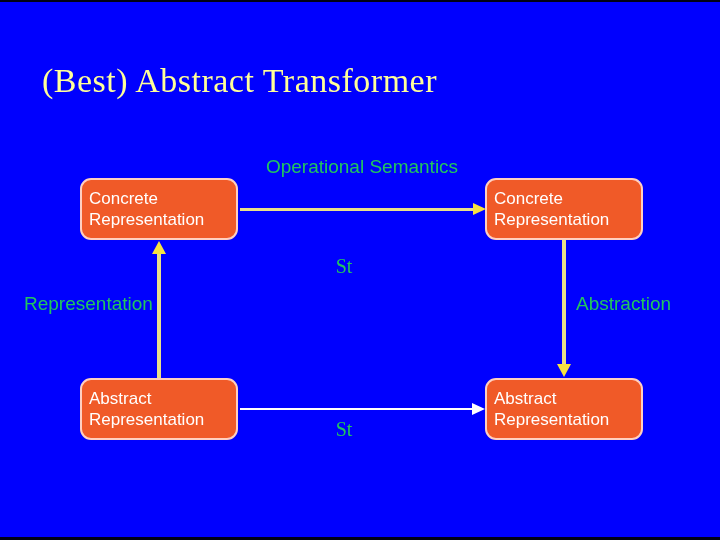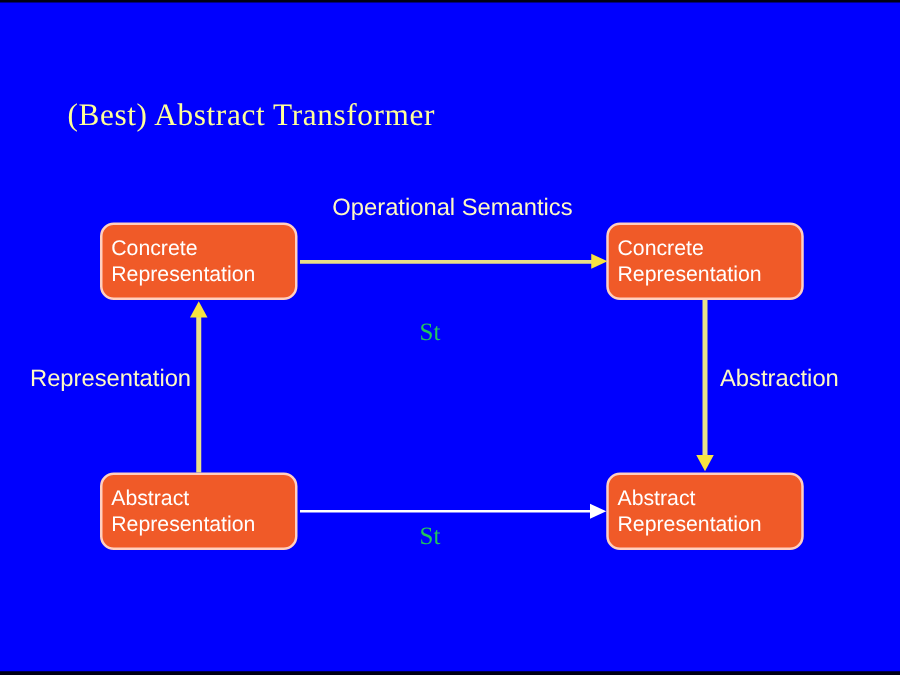--- a/index.html
+++ b/index.html
@@ -9,32 +9,32 @@
     background: #0000FE;
     overflow: hidden;
     font-family: "Liberation Sans", sans-serif;
   }
   .edge { position: absolute; left: 0; width: 720px; background: #000014; }
   .edge.top { top: 0; height: 2px; }
   .edge.bottom { bottom: 0; height: 3px; }
 
   .title {
     position: absolute; left: 42px; top: 64px;
-    margin: 12px;
+    margin: 0;
     font-family: "Liberation Serif", serif;
     font-weight: normal;
-    font-size: 25px; line-height: 34px;
+    font-size: 34px; line-height: 34px;
     color: #FFFF99;
     letter-spacing: 0.5px;
     white-space: nowrap;
   }
 
   .lbl {
     position: absolute;
-    color: #fef9c3;
+    color: #22c55e;
     font-size: 19px; line-height: 24px;
     white-space: nowrap;
   }
   .lbl.center { text-align: center; }
   .op-sem { left: 252px; top: 155px; width: 220px; }
   .concretization { left: 24px; top: 292px; }
   .abstraction { left: 576px; top: 292px; }
   .abstract-sem { left: 264px; top: 429px; width: 180px; }
 
   .st {

